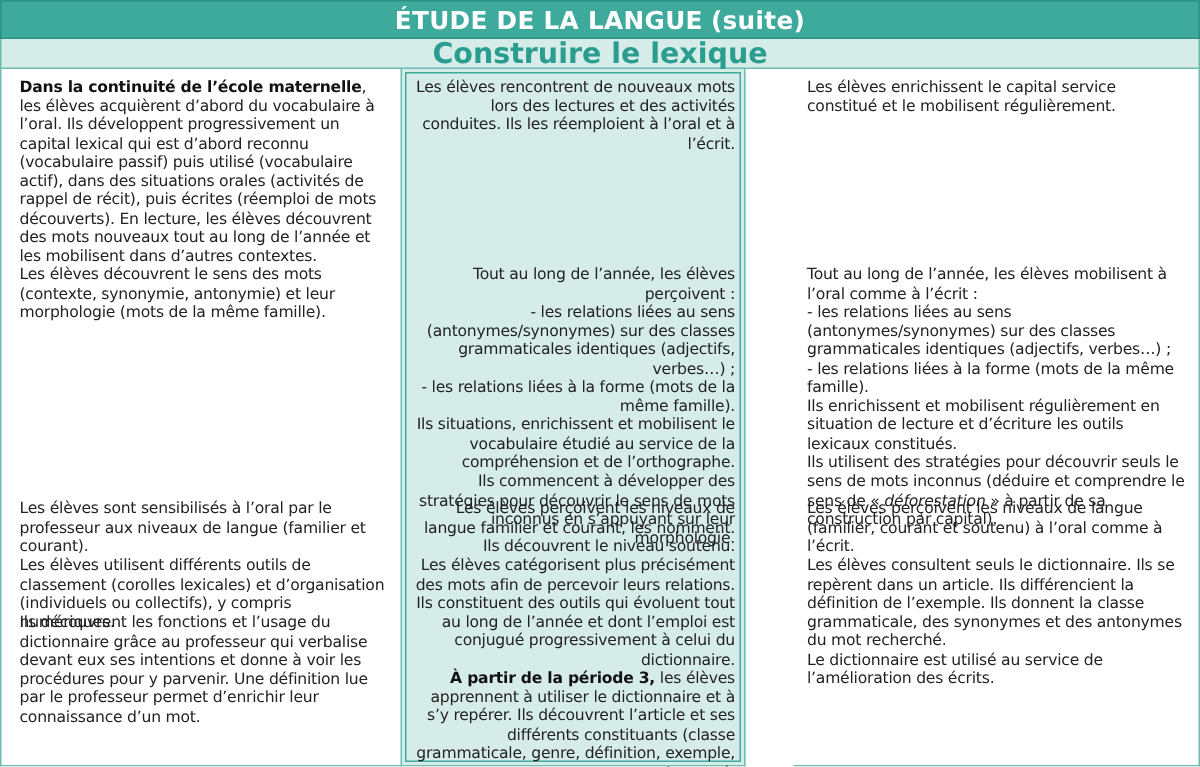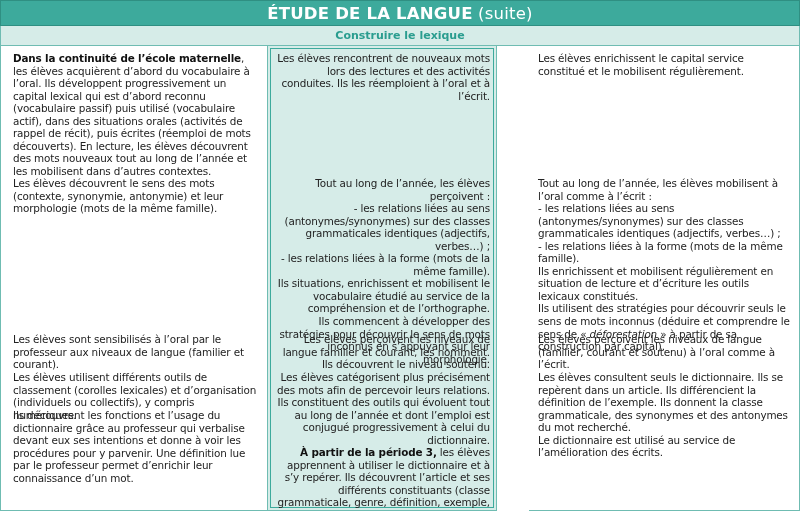--- a/index.html
+++ b/index.html
@@ -5,25 +5,25 @@
   html, body { margin: 0; padding: 0; background: #ffffff; }
   body { width: 800px; height: 511px; overflow: hidden; font-family: "Liberation Sans", sans-serif; }
   .page { position: relative; width: 800px; height: 511px; background: #fff; }
   .title-bar {
     position: absolute; left: 0; top: 0; width: 800px; height: 26px;
     background: #3daa9c; color: #fff; text-align: center;
     font-family: "DejaVu Sans", sans-serif; font-size: 16.5px; line-height: 26px; letter-spacing: 0.2px;
     box-sizing: border-box; border: 1px solid #2f8f82;
   }
   .title-bar b { font-weight: bold; }
-  .title-bar .suffix { font-weight: normal; }
+  .title-bar .suffix { font-weight: bold; }
   .subtitle-bar {
     position: absolute; left: 0; top: 26px; width: 800px; height: 20px;
     background: #d6ece8; color: #2a9d8f; text-align: center;
-    font-family: "DejaVu Sans", sans-serif; font-weight: bold; font-size: 11px; line-height: 20px;
+    font-family: "DejaVu Sans", sans-serif; font-weight: bold; font-size: 19px; line-height: 20px;
     box-sizing: border-box; border-left: 1px solid #6fbcb2; border-right: 1px solid #6fbcb2; border-bottom: 1px solid #6fbcb2;
   }
   .col {
     position: absolute; top: 46px; height: 465px; box-sizing: border-box;
     border-right: 1px solid #6fbcb2; border-bottom: 1px solid #6fbcb2;
   }
   .col1 { left: 0; width: 268px; border-left: 1px solid #6fbcb2; background: #fff; padding-left: 47px; }
   .col2 { left: 268px; width: 229px; background: #d6ece8; text-align: right; }
   .col3 { left: 529px; width: 271px; background: #fff; }
   .col2 .inner-box {

